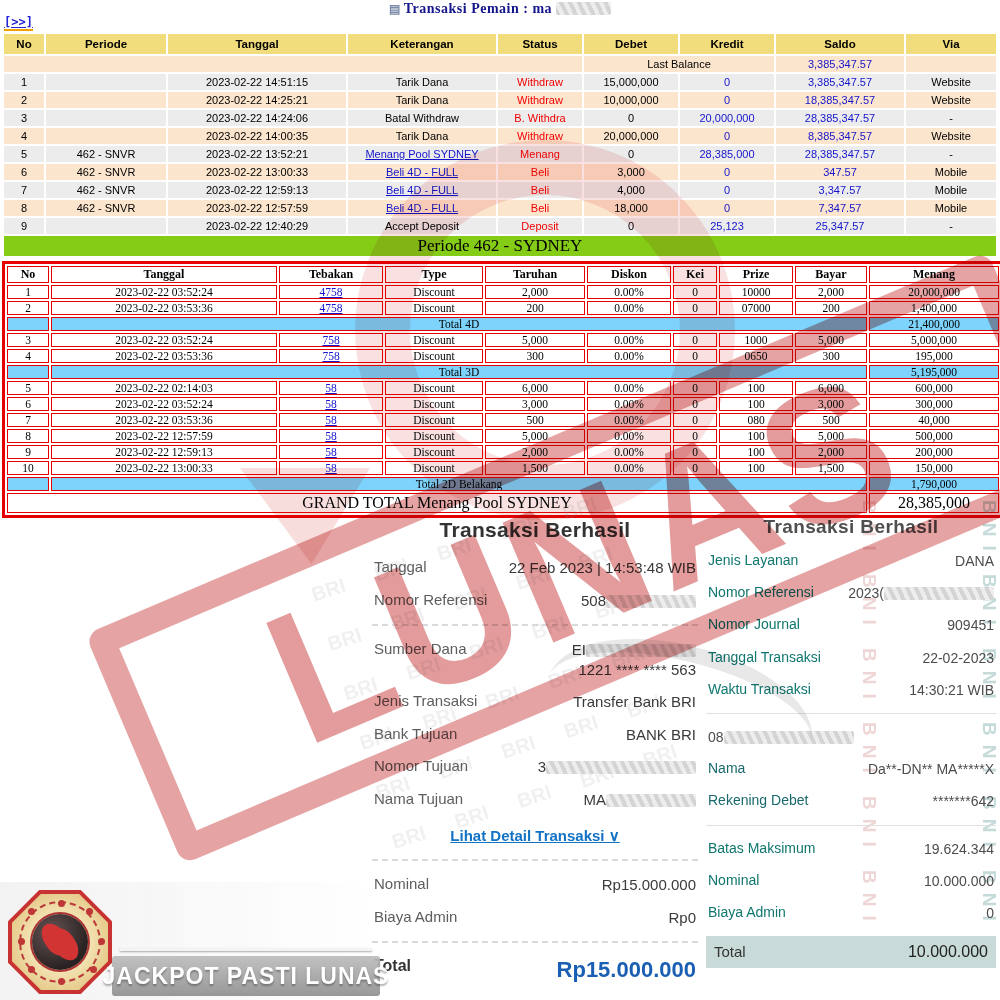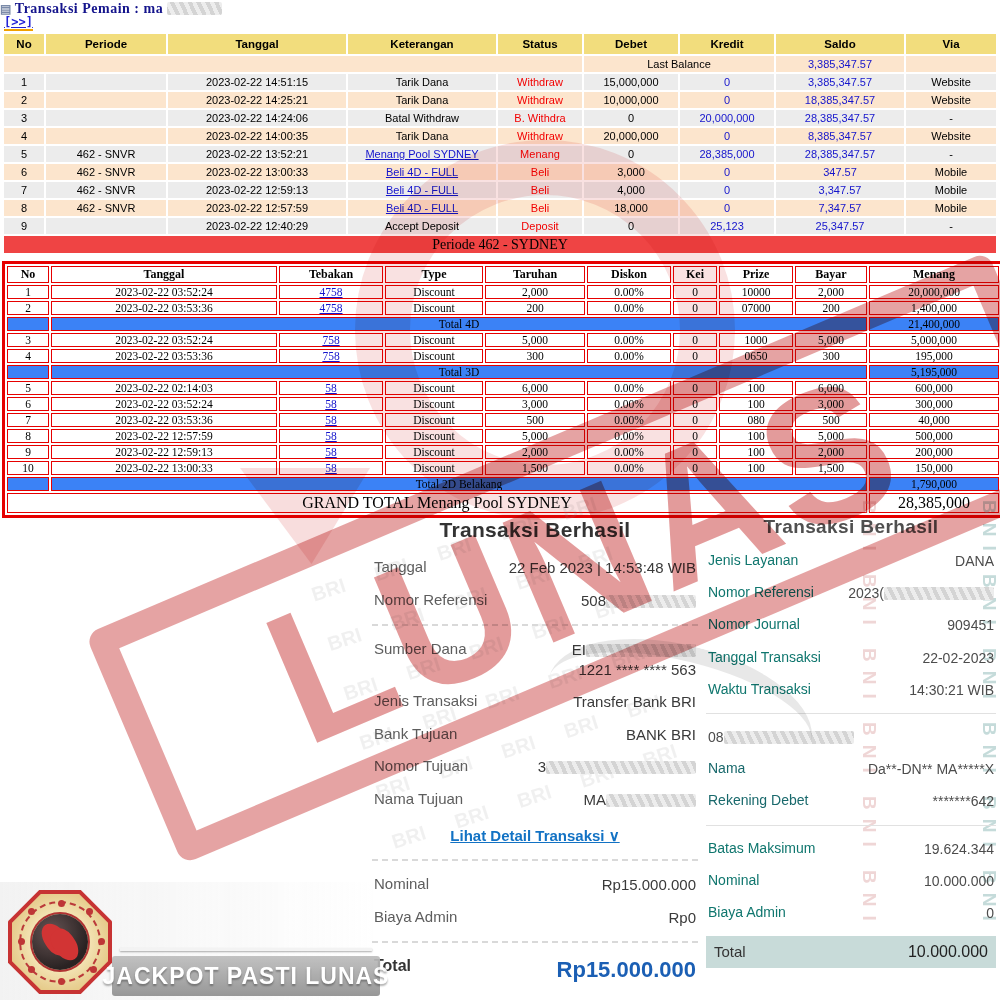--- a/index.html
+++ b/index.html
@@ -1,51 +1,51 @@
 <!DOCTYPE html>
 <html><head>
 <meta charset="utf-8">
 <style>
   *{margin:0;padding:0;box-sizing:border-box}
   html,body{width:1000px;height:1000px}
   body{position:relative;overflow:hidden;background:#fff;font-family:"Liberation Sans",sans-serif;color:#000}
 
   
-  .page-title{position:absolute;top:1px;left:0;width:100%;
+  .page-title{position:absolute;top:1px;left:0;width:100%;text-align:center;
     font:bold 14px "Liberation Serif",serif;color:#14148c;letter-spacing:.5px}
   .page-title .ticon{color:#7a8aa8;font-size:12px;margin-right:3px}
   .more-link{position:absolute;top:15px;left:4px;font:bold 12px "DejaVu Sans Mono",monospace;
     color:#2323d6;text-decoration:underline;cursor:pointer;border-bottom:2px solid #f0a000}
 
   
   .rd{display:inline-block;height:13px;border-radius:2px;vertical-align:-2px;
     background:repeating-linear-gradient(65deg,#d4d4d4 0 4px,#ededed 4px 8px)}
   .w55{width:55px}.w90{width:90px}.w110{width:110px}.w150{width:150px}.w130{width:130px}
 
   
   .t1{position:absolute;top:32px;left:2px;width:996px;table-layout:fixed;
     border-collapse:separate;border-spacing:2px;font-size:11px}
   .t1 th{background:#f2dd7d;height:20px;font-size:11.5px;font-weight:bold;overflow:hidden;white-space:nowrap}
   .t1 td{height:16px;text-align:center;padding:0 3px;overflow:hidden;white-space:nowrap}
   .t1 tr.g td{background:#ececec}
   .t1 tr.p td{background:#fce5cd}
-  .t1 tr.foot td{background:#ef4444;font-family:"Liberation Serif",serif;font-size:14px;height:17px}
+  .t1 tr.foot td{background:#84cc16;font-family:"Liberation Serif",serif;font-size:17px;height:17px}
   .red{color:#f20000}
   .blu{color:#1414cc}
   .b{font-weight:normal}
   .lnk{color:#1414cc;text-decoration:underline;cursor:pointer}
 
   
   .t2{position:absolute;top:261px;left:2px;width:996px;table-layout:fixed;background:#fff;
     border:3px solid #e60000;border-collapse:separate;border-spacing:2px;
     font-family:"Liberation Serif",serif;font-size:11.5px}
   .t2 th,.t2 td{border:1px solid #e60000;text-align:center;height:14px;padding:0 2px;
     overflow:hidden;white-space:nowrap}
   .t2 th{height:16px;font-size:12px}
-  .t2 tr.tot td{background:#3b82f6}
+  .t2 tr.tot td{background:#7dd3fc}
   .t2 tr.gt td{font-size:16px;height:16px}
 
   
   .rl{position:absolute;left:372px;top:508px;width:326px;height:492px;font-size:15px;z-index:1}
   .rl .inner{position:relative;z-index:1}
   .rl h2{text-align:center;font-size:21px;color:#333;padding:10px 0 16px;letter-spacing:.3px}
   .rrow{display:flex;justify-content:space-between;align-items:flex-start;margin:0 2px 13px}
   .rrow .lab{color:#5d5d5d;max-width:125px;line-height:1.25}
   .rrow .val{font-weight:normal;color:#3a3a3a;text-align:right;line-height:1.3}
   .dash{border-top:2px dashed #d9d9d9;margin:14px 0}

